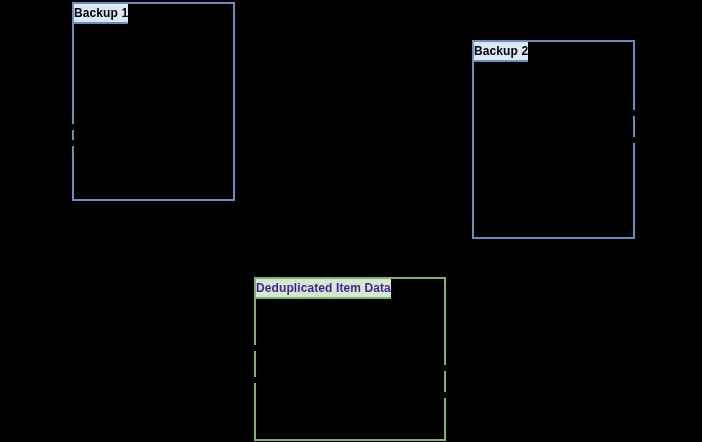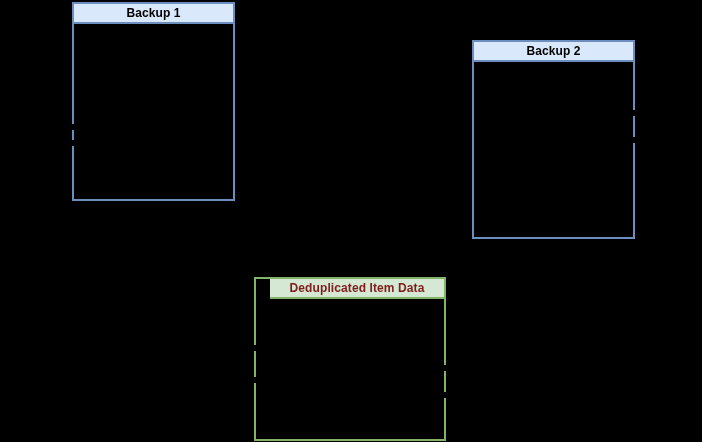--- a/index.html
+++ b/index.html
@@ -7,21 +7,21 @@
   body { font-family: "Liberation Sans", sans-serif; }
   #canvas {
     position: relative;
     width: 702px;
     height: 442px;
   }
   .box {
     position: absolute;
     border: 2px solid;
     display: flex;
-    flex-direction: column;
+    flex-direction: row;
   }
   .box-header {
     height: 20px;
     border-bottom: 2px solid;
     display: flex;
     align-items: center;
     justify-content: center;
     font-size: 12px;
     font-weight: bold;
     letter-spacing: 0.1px;
@@ -60,21 +60,21 @@
   </div>
 
   <div id="box-backup2" class="box" style="border-color: rgb(108, 142, 191); margin-top: 38px;">
     <div class="box-header" style="background: rgb(218, 232, 252); border-bottom-color: rgb(108, 142, 191); color: rgb(0, 0, 0);">
       <span>Backup 2</span>
     </div>
     <div class="box-body" style="background: rgb(0, 0, 0);"></div>
   </div>
 
   <div id="box-dedup" class="box" style="border-color: rgb(130, 179, 102);">
-    <div class="box-header" style="background: rgb(213, 232, 212); border-bottom-color: rgb(130, 179, 102); color: #7f1d1d; margin-left: 14px;">
+    <div class="box-header" style="background: rgb(213, 232, 212); border-bottom-color: rgb(130, 179, 102); color: #4c1d95;">
       <span>Deduplicated Item Data</span>
     </div>
     <div class="box-body" style="background: rgb(0, 0, 0);"></div>
   </div>
 
   <div class="notch n-b1-a" style="background: rgb(0, 0, 0);"></div>
   <div class="notch n-b1-b" style="background: rgb(0, 0, 0);"></div>
   <div class="notch n-b2-a" style="background: rgb(0, 0, 0);"></div>
   <div class="notch n-b2-b" style="background: rgb(0, 0, 0);"></div>
   <div class="notch n-dd-la" style="background: rgb(0, 0, 0);"></div>

